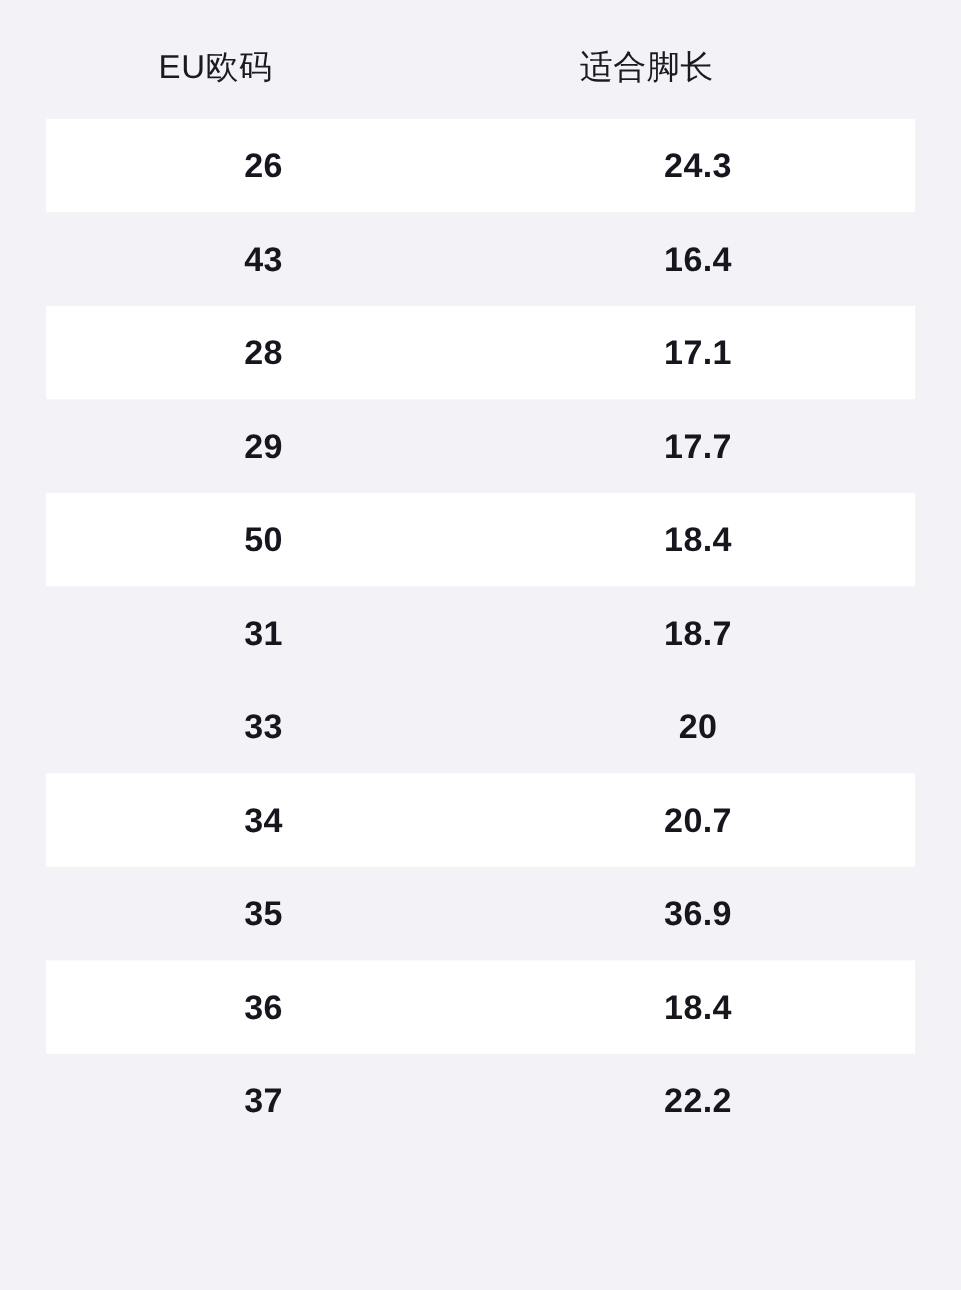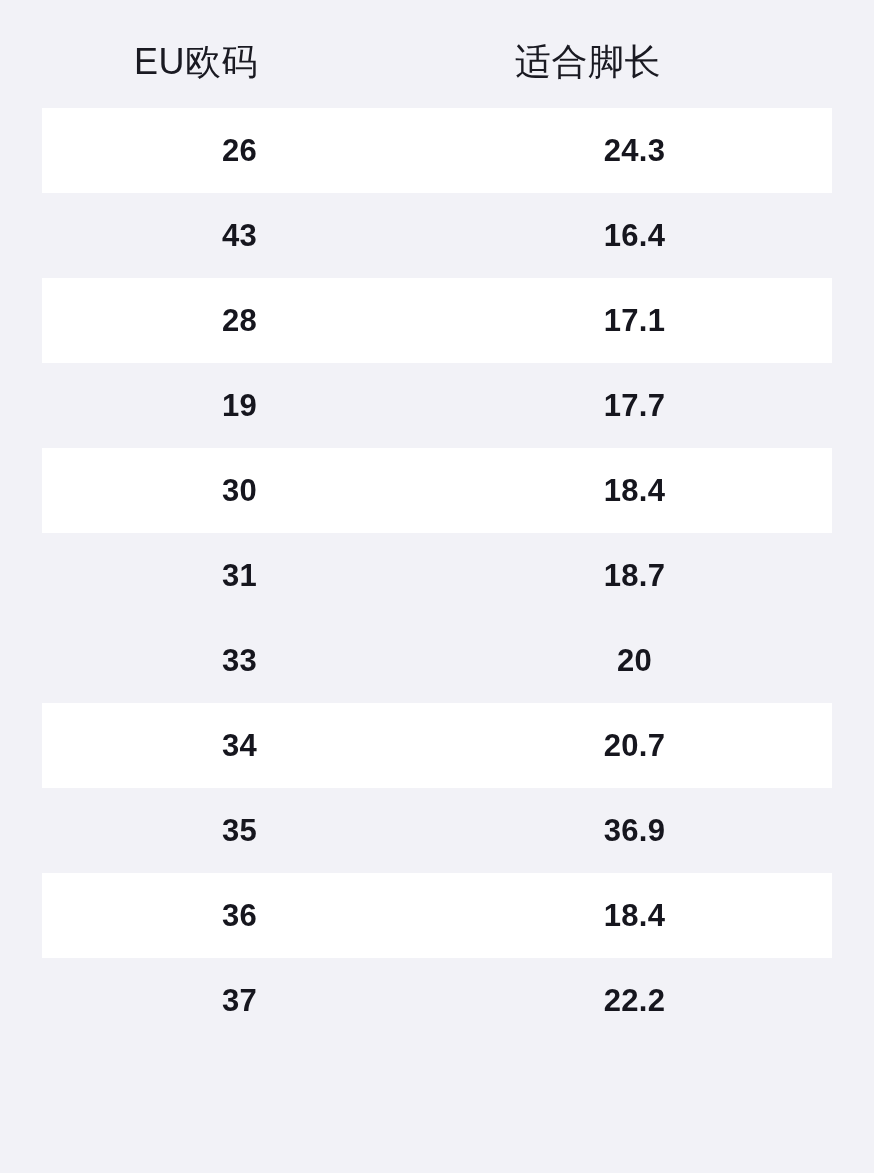--- a/index.html
+++ b/index.html
@@ -37,21 +37,21 @@
   .chart-header .col {
     display: flex;
     align-items: center;
     justify-content: center;
     height: 100%;
   }
   .col-size   { width: 392px; }
   .col-length { width: 392px; margin-left: 0px; }
 
   .header-cell {
-    font-size: 36px;
+    font-size: 30px;
     font-weight: 400;
     color: #1a1a22;
     letter-spacing: 0.5px;
     line-height: 1;
     white-space: nowrap;
     padding-top: 16px;
   }
 
   
   .chart-body {
@@ -124,29 +124,29 @@
       <div class="chart-row striped">
         <div class="cell">
           <span class="cell-text">28</span>
         </div>
         <div class="cell">
           <span class="cell-text">17.1</span>
         </div>
       </div>
       <div class="chart-row">
         <div class="cell">
-          <span class="cell-text">19</span>
+          <span class="cell-text">29</span>
         </div>
         <div class="cell">
           <span class="cell-text">17.7</span>
         </div>
       </div>
       <div class="chart-row striped">
         <div class="cell">
-          <span class="cell-text">30</span>
+          <span class="cell-text">50</span>
         </div>
         <div class="cell">
           <span class="cell-text">18.4</span>
         </div>
       </div>
       <div class="chart-row">
         <div class="cell">
           <span class="cell-text">31</span>
         </div>
         <div class="cell">

